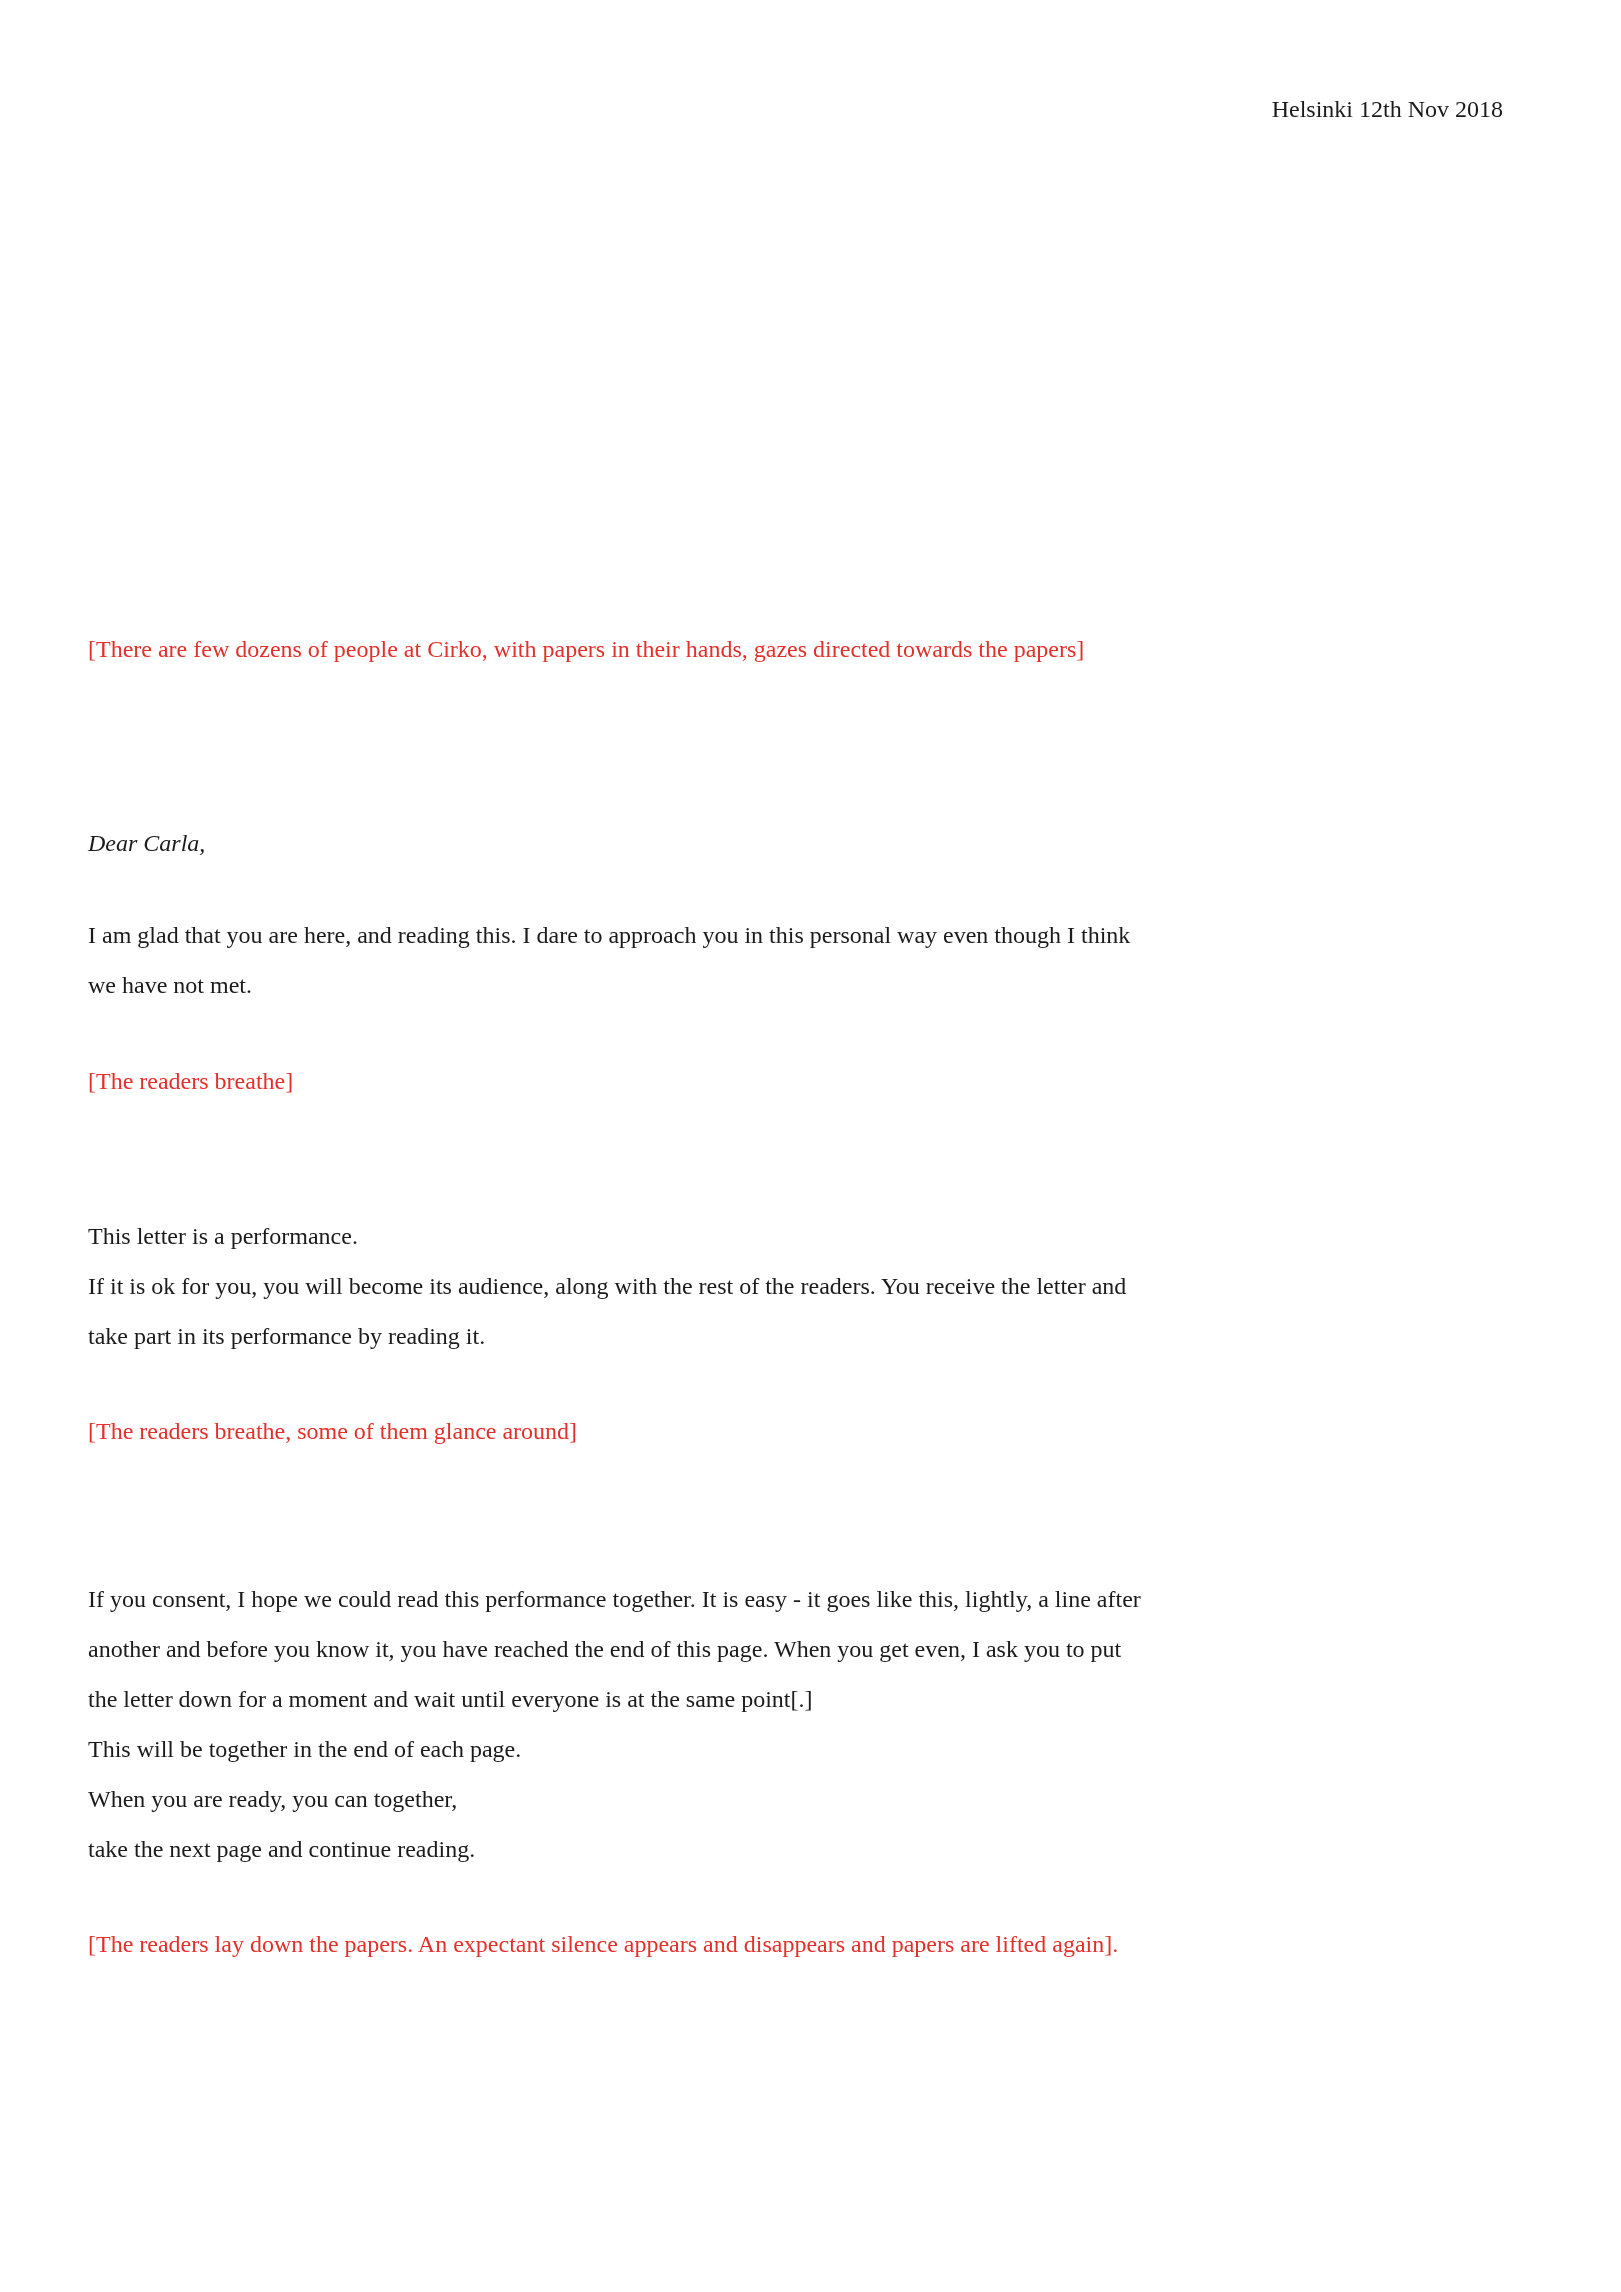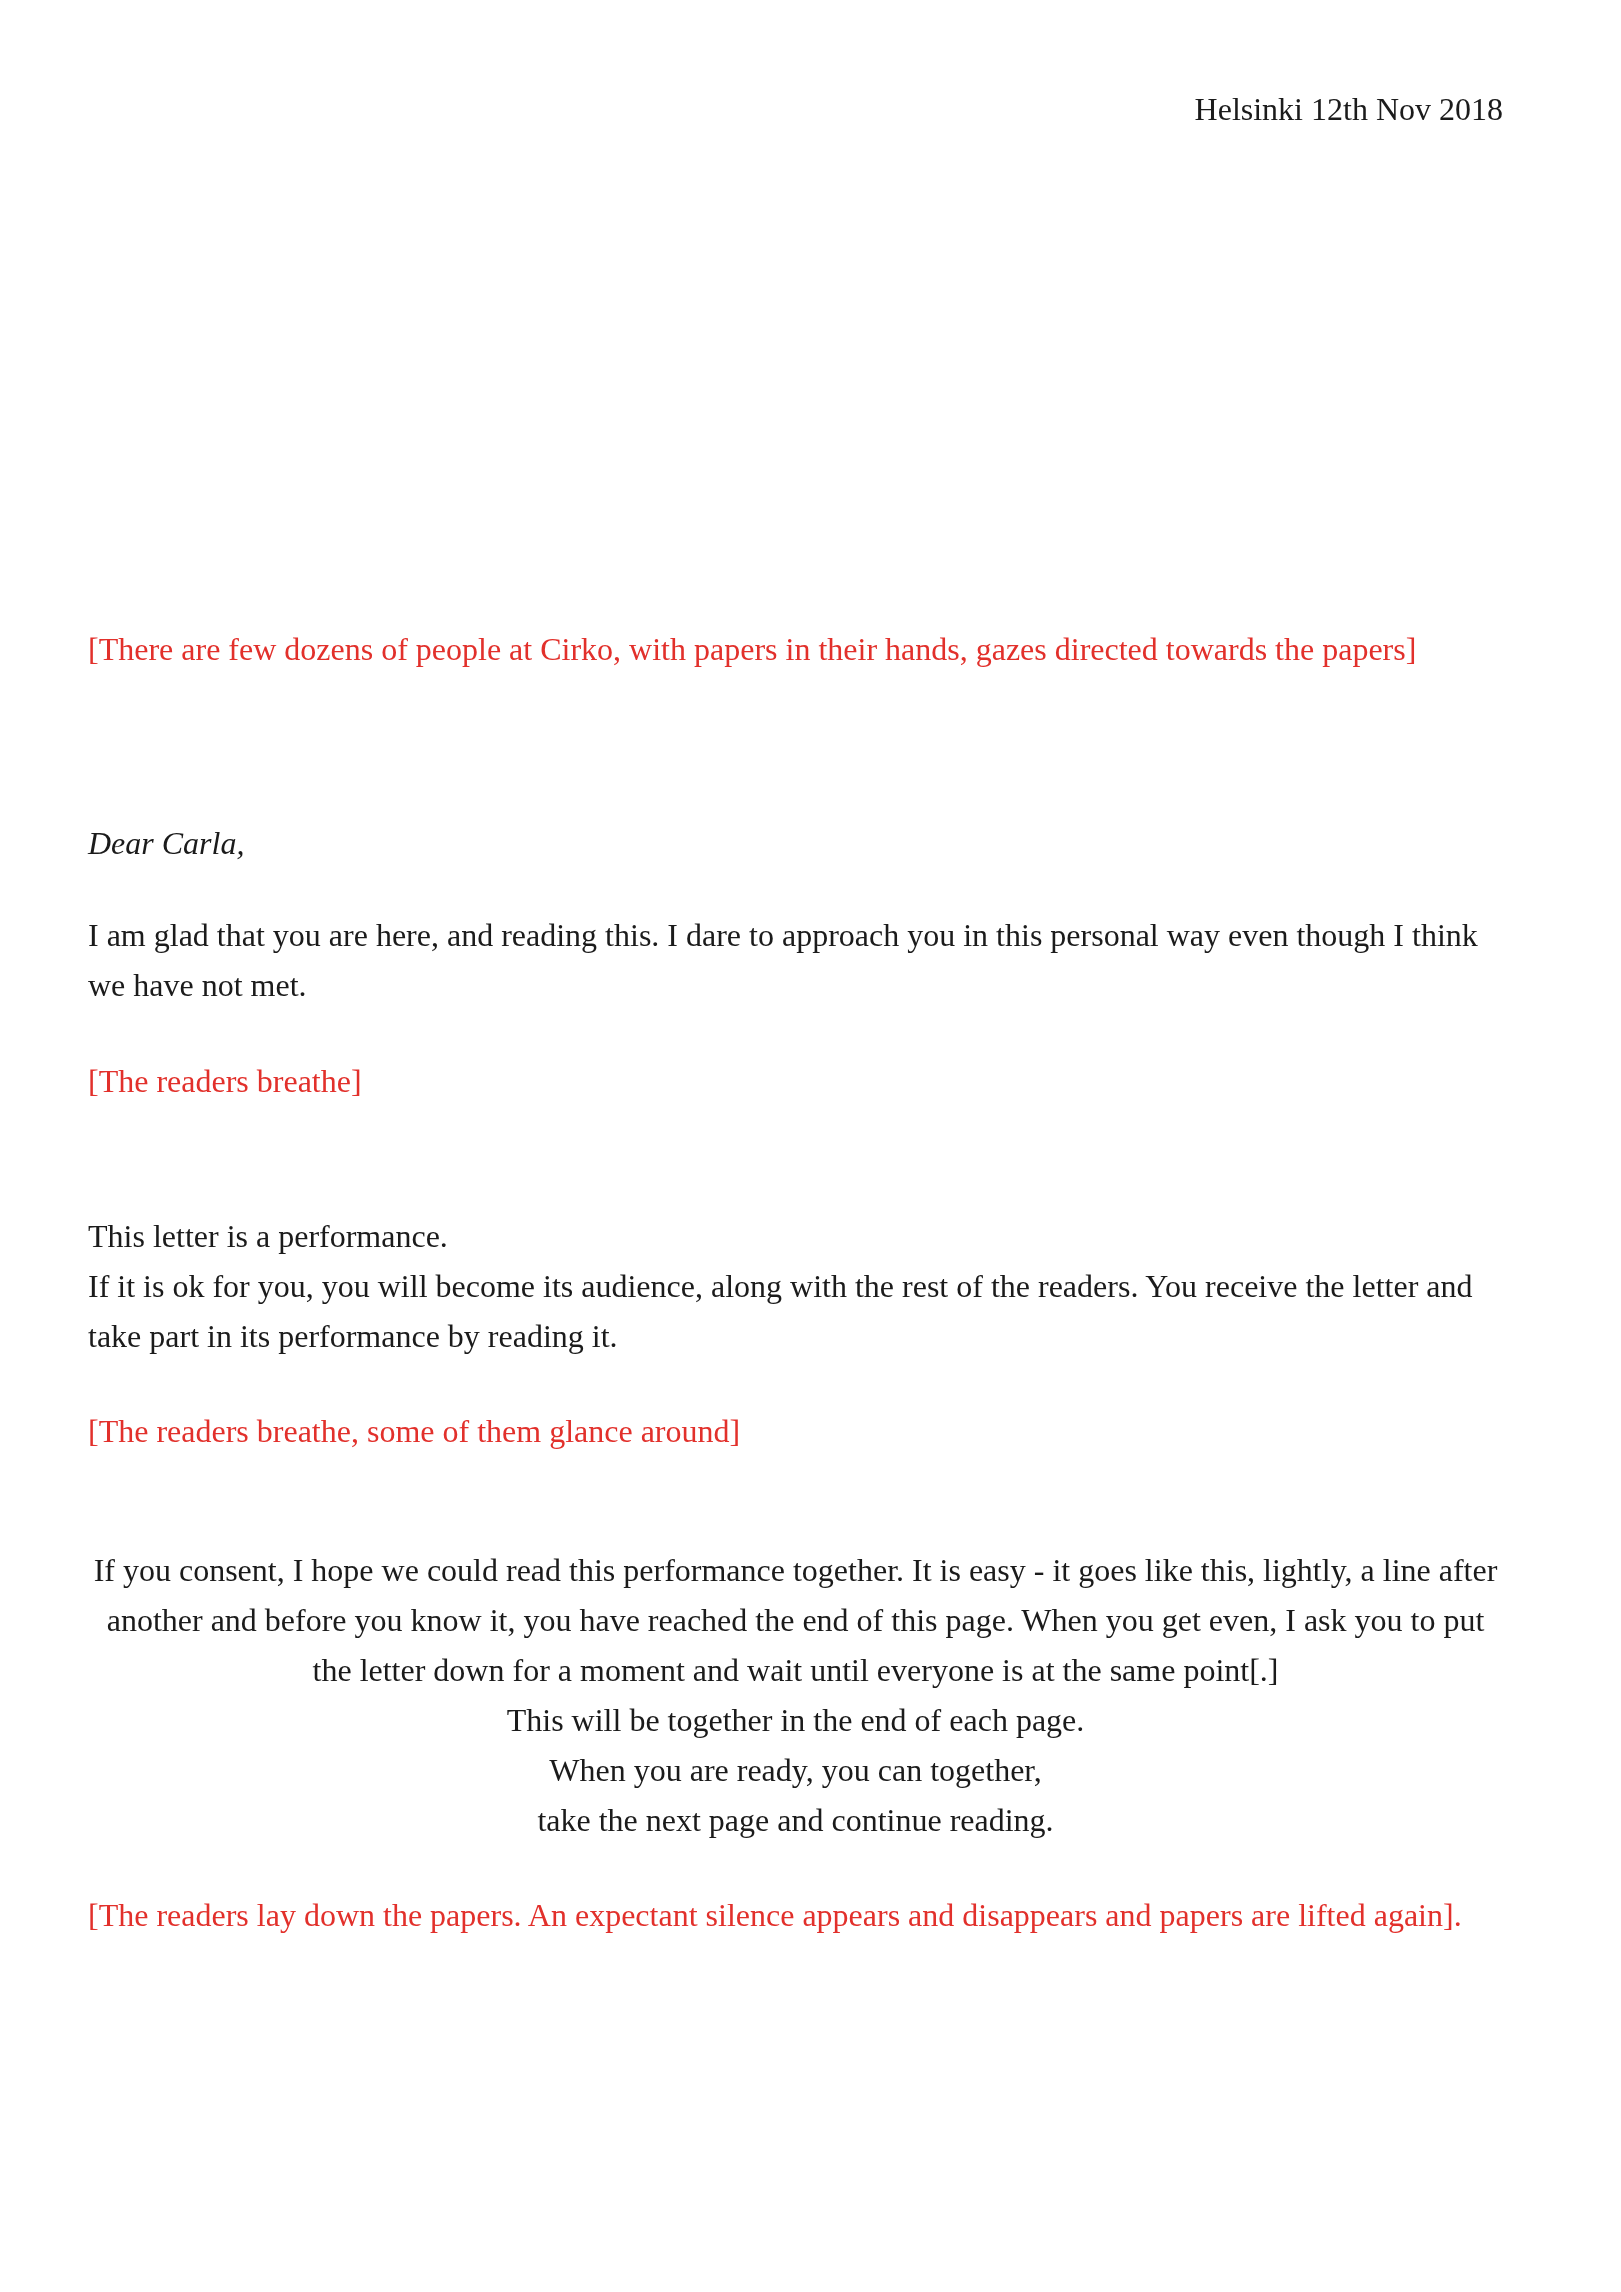--- a/index.html
+++ b/index.html
@@ -8,21 +8,21 @@
     background: #ffffff;
   }
   .page {
     position: relative;
     width: 1621px;
     height: 2293px;
     background: #ffffff;
     box-sizing: border-box;
     padding: 84px 118px 0 88px;
     font-family: "Liberation Serif", "DejaVu Serif", serif;
-    font-size: 32px;
+    font-size: 24px;
     color: var(--ink, #1b1b1b);
     overflow: hidden;
   }
   .line {
     line-height: 50px;
     white-space: nowrap;
   }
   .dateline {
     text-align: right;
     line-height: 50px;
@@ -31,21 +31,21 @@
   .stage .line {
     color: var(--stage-red, #e2302b);
   }
   
   .mt-stage1     { margin-top: 490px; }
   .mt-salutation { margin-top: 144px; font-style: italic; }
   .mt-p1         { margin-top: 42px; }
   .mt-stage2     { margin-top: 46px; }
   .mt-p2         { margin-top: 105px; }
   .mt-stage3     { margin-top: 45px; }
-  .mt-p3         { margin-top: 89px; text-align: center; }
+  .mt-p3         { margin-top: 118px; }
   .mt-stage4     { margin-top: 45px; }
 </style>
 </head>
 <body>
 
 <div class="page">
 
   <div class="dateline">Helsinki 12th Nov 2018</div>
 
   <div class="block stage mt-stage1">

